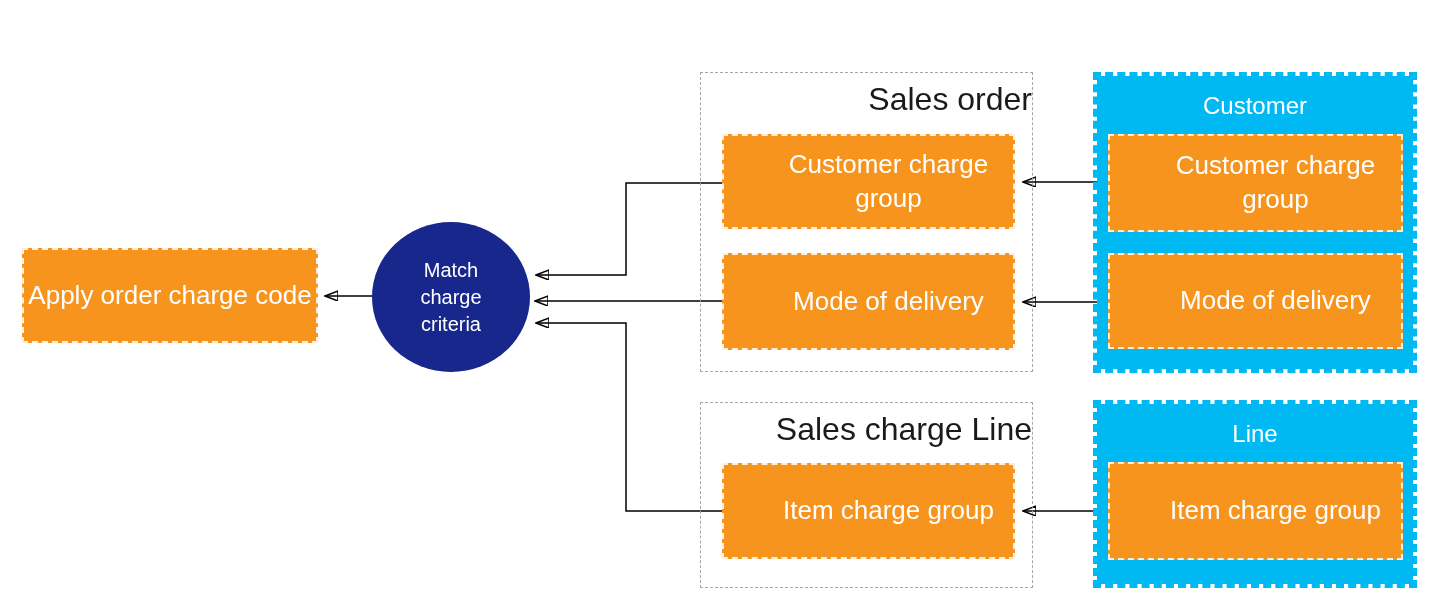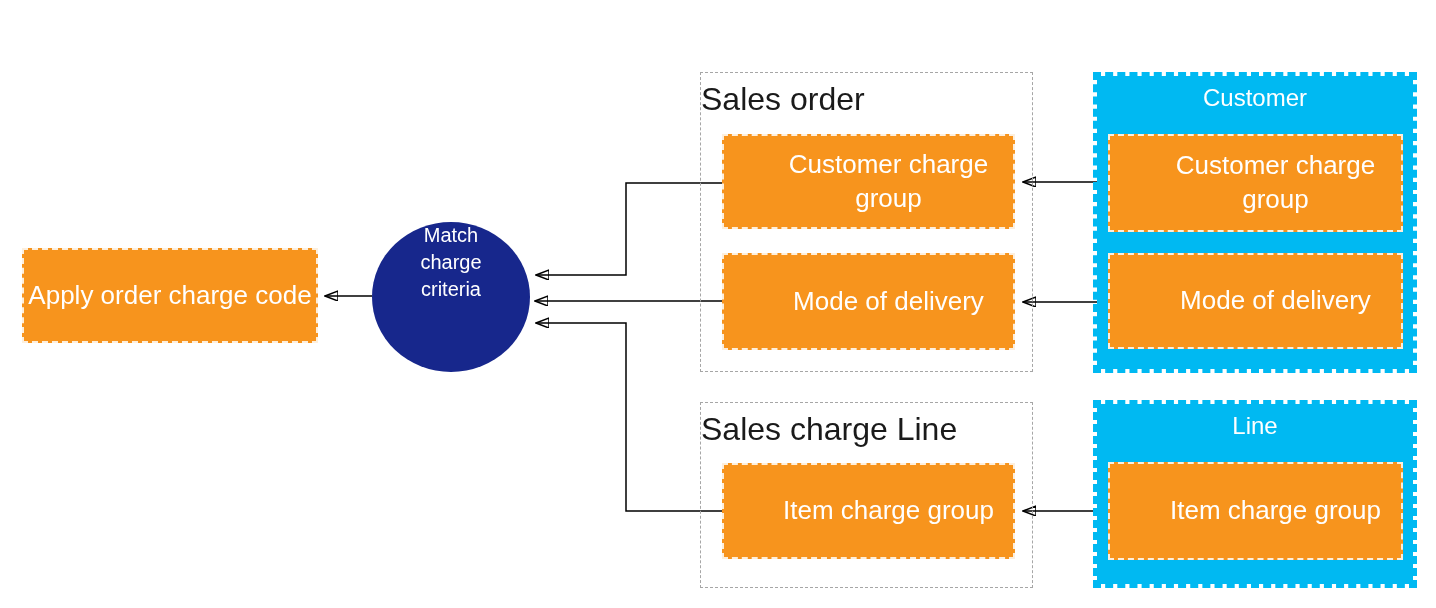--- a/index.html
+++ b/index.html
@@ -33,50 +33,51 @@
     line-height:1.3;
     font-weight:400;
   }
   .circle{
     position:absolute;
     left:372px; top:222px;
     width:158px; height:150px;
     background:var(--navy);
     border-radius:50%;
     display:flex;
+    align-items:center;
     justify-content:center;
     text-align:center;
     color:#ffffff;
     font-size:20px;
     line-height:1.35;
   }
   .circle .label{width:88px;}
   .dash-frame{
     position:absolute;
     border:1px dashed var(--frame-border);
     box-sizing:border-box;
   }
   .dash-frame .frame-title{
-    text-align:left;
+    text-align:right;
     color:#1a1a1a;
     font-size:32px;
     margin-top:8px;
   }
   .cyan-frame{
     position:absolute;
     background:var(--cyan);
     background-clip:padding-box;
     border:4px dashed var(--cyan);
     box-sizing:border-box;
   }
   .cyan-frame .frame-title{
     text-align:center;
     color:#ffffff;
     font-size:24px;
-    margin-top:8px;
+    margin-top:16px;
   }
   .inner-box{position:absolute;padding-left:40px;}
   svg.arrows{
     position:absolute;
     left:0; top:0;
     width:1436px; height:608px;
     pointer-events:none;
   }
   svg.arrows path{
     fill:none;

